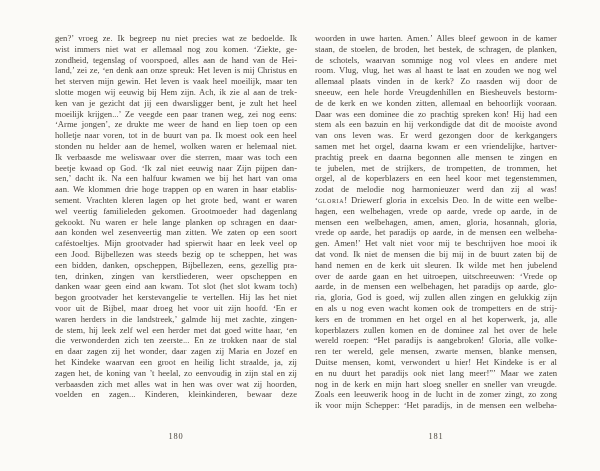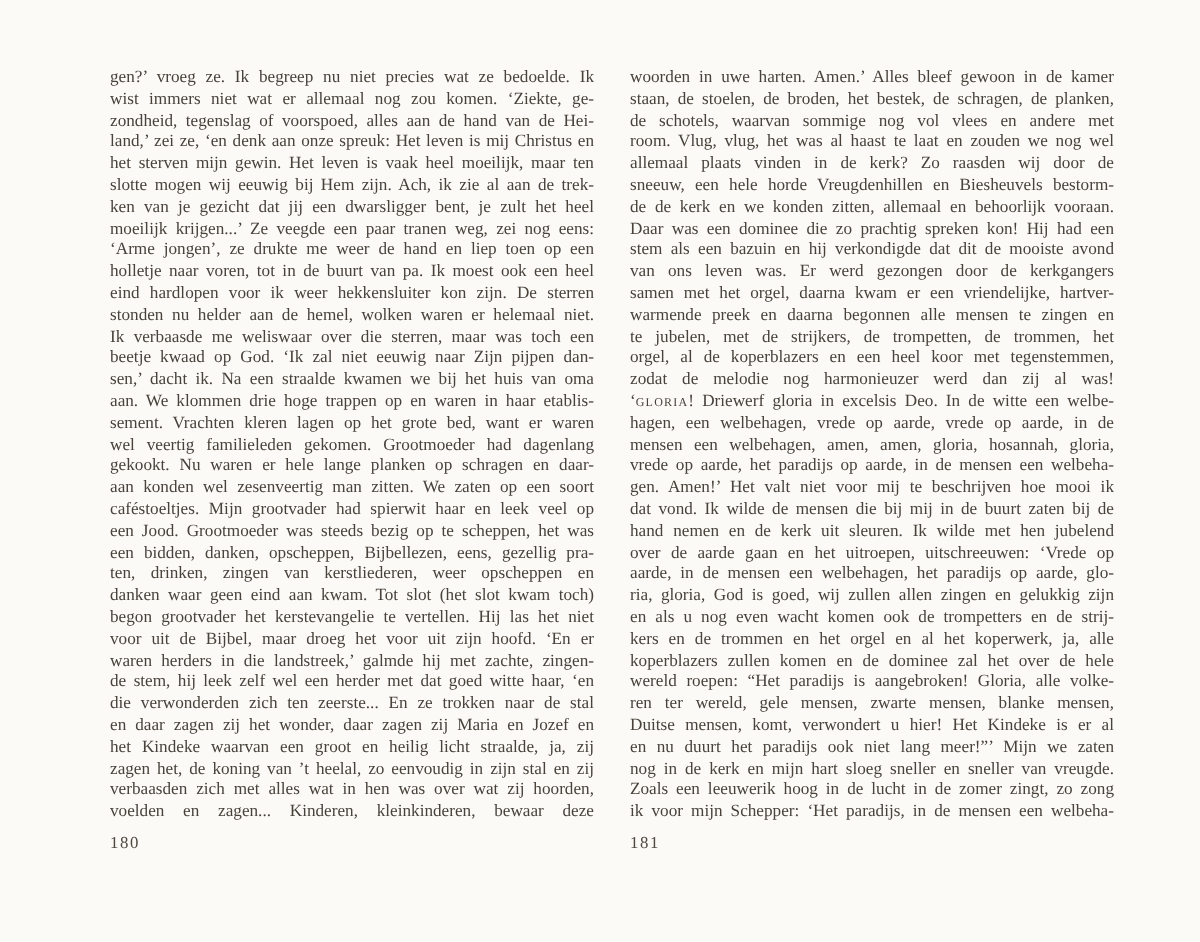--- a/index.html
+++ b/index.html
@@ -43,24 +43,24 @@
     text-align-last: justify;
     word-spacing: 0.25px;
   }
   .run-i { }
   .run-sc {
     font-variant: small-caps;
     letter-spacing: 0.6px;
   }
   .folio {
     position: absolute;
-    top: 417px;
+    top: 432px;
     left: 0;
     width: 242px;
-    text-align: left;
+    text-align: center;
     font-size: 8.4px;
     letter-spacing: 0.8px;
     color: #4e483f;
   }
 </style>
 </head>
 <body>
 
 <div class="spread">
   <div class="page left">
@@ -68,32 +68,31 @@
         <div class="line">gen?’ vroeg ze. Ik begreep nu niet precies wat ze bedoelde. Ik</div>
         <div class="line">wist immers niet wat er allemaal nog zou komen. ‘Ziekte, ge-</div>
         <div class="line">zondheid, tegenslag of voorspoed, alles aan de hand van de Hei-</div>
         <div class="line"><span>land,’ zei ze, ‘en denk aan onze spreuk: </span><span class="run-i">Het leven is mij Christus en</span></div>
         <div class="line"><span class="run-i">het sterven mijn gewin</span><span>. Het leven is vaak heel moeilijk, maar ten</span></div>
         <div class="line">slotte mogen wij eeuwig bij Hem zijn. Ach, ik zie al aan de trek-</div>
         <div class="line">ken van je gezicht dat jij een dwarsligger bent, je zult het heel</div>
         <div class="line">moeilijk krijgen...’ Ze veegde een paar tranen weg, zei nog eens:</div>
         <div class="line">‘Arme jongen’, ze drukte me weer de hand en liep toen op een</div>
         <div class="line">holletje naar voren, tot in de buurt van pa. Ik moest ook een heel</div>
-        <div class="line">eind hardlopen voor ik weer hekkensluiter kon zijn. De sterren</div>
         <div class="line">stonden nu helder aan de hemel, wolken waren er helemaal niet.</div>
         <div class="line">Ik verbaasde me weliswaar over die sterren, maar was toch een</div>
         <div class="line">beetje kwaad op God. ‘Ik zal niet eeuwig naar Zijn pijpen dan-</div>
-        <div class="line">sen,’ dacht ik. Na een straalde kwamen we bij het huis van oma</div>
+        <div class="line">sen,’ dacht ik. Na een halfuur kwamen we bij het hart van oma</div>
         <div class="line">aan. We klommen drie hoge trappen op en waren in haar etablis-</div>
         <div class="line">sement. Vrachten kleren lagen op het grote bed, want er waren</div>
         <div class="line">wel veertig familieleden gekomen. Grootmoeder had dagenlang</div>
         <div class="line">gekookt. Nu waren er hele lange planken op schragen en daar-</div>
         <div class="line">aan konden wel zesenveertig man zitten. We zaten op een soort</div>
         <div class="line">caféstoeltjes. Mijn grootvader had spierwit haar en leek veel op</div>
-        <div class="line">een Jood. Grootmoeder was steeds bezig op te scheppen, het was</div>
+        <div class="line">een Jood. Bijbellezen was steeds bezig op te scheppen, het was</div>
         <div class="line">een bidden, danken, opscheppen, Bijbellezen, eens, gezellig pra-</div>
         <div class="line">ten, drinken, zingen van kerstliederen, weer opscheppen en</div>
         <div class="line">danken waar geen eind aan kwam. Tot slot (het slot kwam toch)</div>
         <div class="line">begon grootvader het kerstevangelie te vertellen. Hij las het niet</div>
         <div class="line">voor uit de Bijbel, maar droeg het voor uit zijn hoofd. ‘En er</div>
         <div class="line">waren herders in die landstreek,’ galmde hij met zachte, zingen-</div>
         <div class="line">de stem, hij leek zelf wel een herder met dat goed witte haar, ‘en</div>
         <div class="line">die verwonderden zich ten zeerste... En ze trokken naar de stal</div>
         <div class="line">en daar zagen zij het wonder, daar zagen zij Maria en Jozef en</div>
         <div class="line">het Kindeke waarvan een groot en heilig licht straalde, ja, zij</div>
@@ -109,40 +108,40 @@
         <div class="line">staan, de stoelen, de broden, het bestek, de schragen, de planken,</div>
         <div class="line">de schotels, waarvan sommige nog vol vlees en andere met</div>
         <div class="line">room. Vlug, vlug, het was al haast te laat en zouden we nog wel</div>
         <div class="line">allemaal plaats vinden in de kerk? Zo raasden wij door de</div>
         <div class="line">sneeuw, een hele horde Vreugdenhillen en Biesheuvels bestorm-</div>
         <div class="line">de de kerk en we konden zitten, allemaal en behoorlijk vooraan.</div>
         <div class="line">Daar was een dominee die zo prachtig spreken kon! Hij had een</div>
         <div class="line">stem als een bazuin en hij verkondigde dat dit de mooiste avond</div>
         <div class="line">van ons leven was. Er werd gezongen door de kerkgangers</div>
         <div class="line">samen met het orgel, daarna kwam er een vriendelijke, hartver-</div>
-        <div class="line">warmende preek en daarna begonnen alle mensen te zingen en</div>
+        <div class="line">prachtig preek en daarna begonnen alle mensen te zingen en</div>
         <div class="line">te jubelen, met de strijkers, de trompetten, de trommen, het</div>
         <div class="line">orgel, al de koperblazers en een heel koor met tegenstemmen,</div>
         <div class="line">zodat de melodie nog harmonieuzer werd dan zij al was!</div>
         <div class="line"><span>‘</span><span class="run-sc">gloria</span><span>! Driewerf </span><span class="run-i">gloria in excelsis Deo</span><span>. In de witte een welbe-</span></div>
         <div class="line">hagen, een welbehagen, vrede op aarde, vrede op aarde, in de</div>
         <div class="line">mensen een welbehagen, amen, amen, gloria, hosannah, gloria,</div>
         <div class="line">vrede op aarde, het paradijs op aarde, in de mensen een welbeha-</div>
         <div class="line">gen. Amen!’ Het valt niet voor mij te beschrijven hoe mooi ik</div>
-        <div class="line">dat vond. Ik wilde de mensen die bij mij in de buurt zaten bij de</div>
+        <div class="line">dat vond. Ik niet de mensen die bij mij in de buurt zaten bij de</div>
         <div class="line">hand nemen en de kerk uit sleuren. Ik wilde met hen jubelend</div>
         <div class="line">over de aarde gaan en het uitroepen, uitschreeuwen: ‘Vrede op</div>
         <div class="line">aarde, in de mensen een welbehagen, het paradijs op aarde, glo-</div>
         <div class="line">ria, gloria, God is goed, wij zullen allen zingen en gelukkig zijn</div>
         <div class="line">en als u nog even wacht komen ook de trompetters en de strij-</div>
         <div class="line">kers en de trommen en het orgel en al het koperwerk, ja, alle</div>
         <div class="line">koperblazers zullen komen en de dominee zal het over de hele</div>
         <div class="line">wereld roepen: “Het paradijs is aangebroken! Gloria, alle volke-</div>
         <div class="line">ren ter wereld, gele mensen, zwarte mensen, blanke mensen,</div>
         <div class="line">Duitse mensen, komt, verwondert u hier! Het Kindeke is er al</div>
-        <div class="line">en nu duurt het paradijs ook niet lang meer!”’ Mijn we zaten</div>
+        <div class="line">en nu duurt het paradijs ook niet lang meer!”’ Maar we zaten</div>
         <div class="line">nog in de kerk en mijn hart sloeg sneller en sneller van vreugde.</div>
         <div class="line">Zoals een leeuwerik hoog in de lucht in de zomer zingt, zo zong</div>
         <div class="line">ik voor mijn Schepper: ‘Het paradijs, in de mensen een welbeha-</div>
       </div>
     <div class="folio">181</div>
   </div>
 </div>
 
 </body></html>

